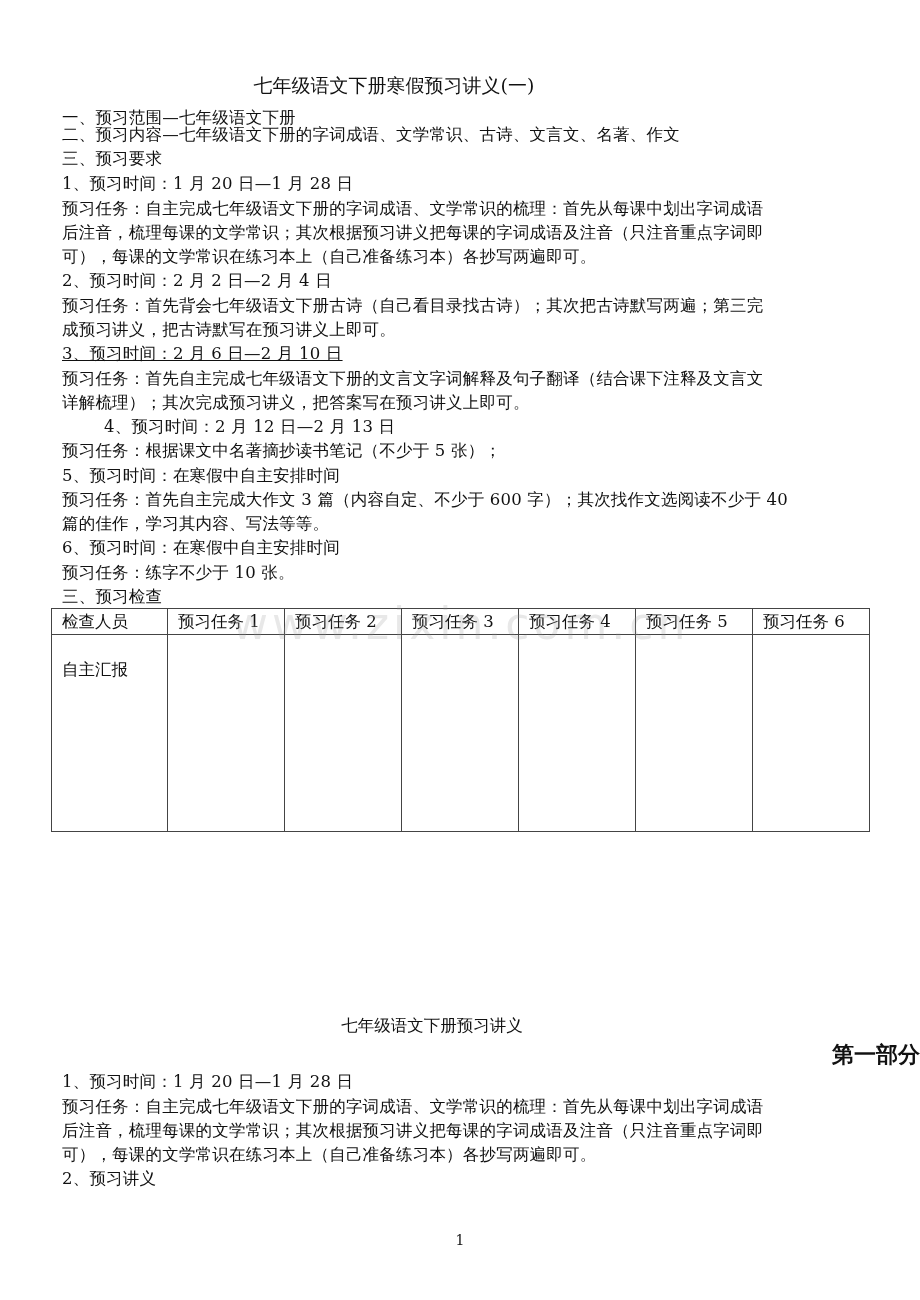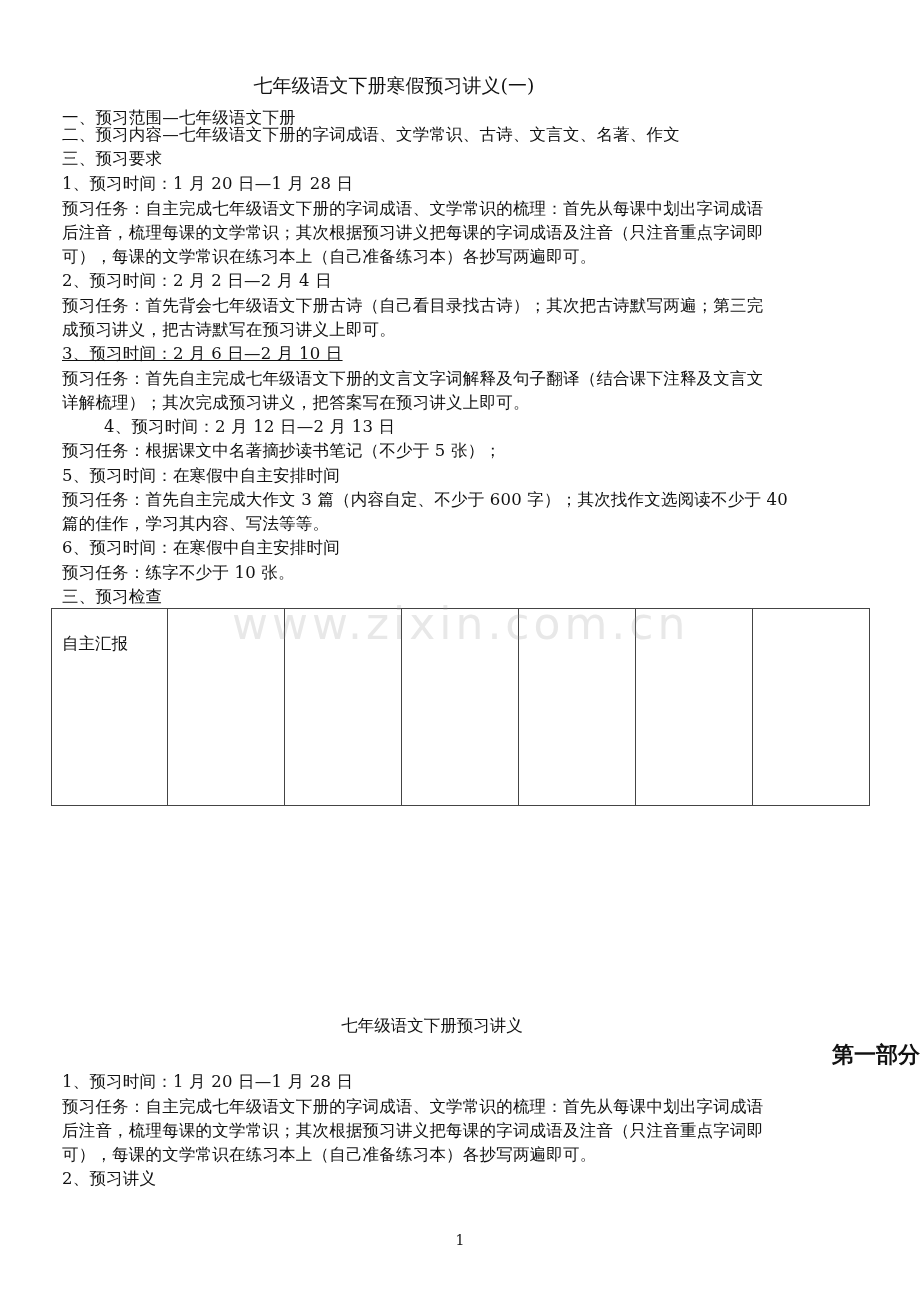--- a/index.html
+++ b/index.html
@@ -86,20 +86,29 @@
     <colgroup>
       <col style="width:116px">
         <col style="width:117px">
         <col style="width:117px">
         <col style="width:117px">
         <col style="width:117px">
         <col style="width:117px">
         <col style="width:117px">
     </colgroup>
     <tbody>
+        <tr>
+      <th>检查人员</th>
+      <th>预习任务 1</th>
+      <th>预习任务 2</th>
+      <th>预习任务 3</th>
+      <th>预习任务 4</th>
+      <th>预习任务 5</th>
+      <th>预习任务 6</th>
+    </tr>
     <tr class="r1">
       <td class="label">自主汇报</td>
       <td></td>
       <td></td>
       <td></td>
       <td></td>
       <td></td>
       <td></td>
     </tr>
   </tbody>

